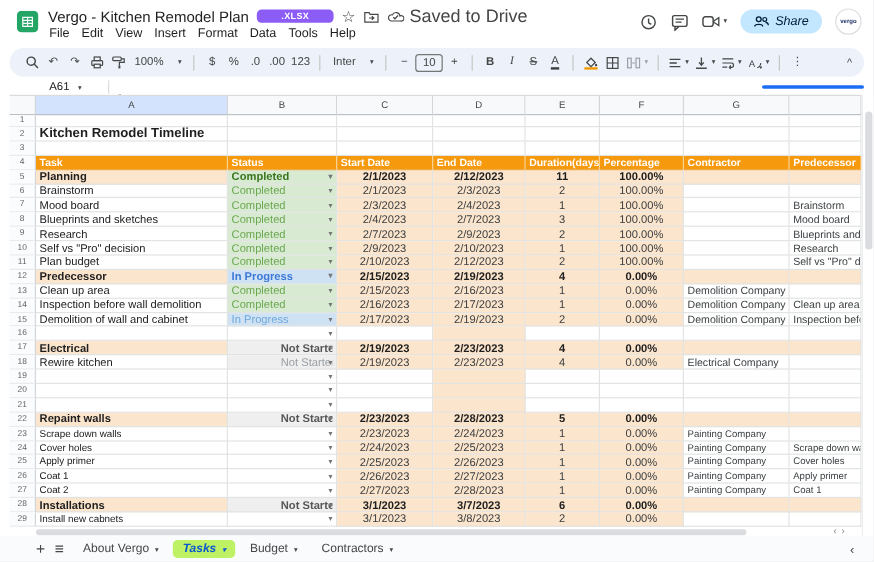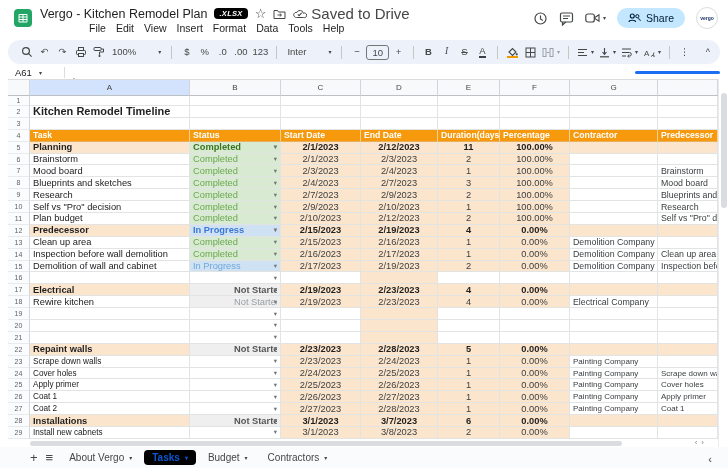--- a/index.html
+++ b/index.html
@@ -3,47 +3,47 @@
 <meta charset="utf-8">
 <style>
   html,body{margin:0;padding:0;background:#e8eaed;}
   *{box-sizing:border-box;font-family:"Liberation Sans",sans-serif;}
   .app{position:relative;width:728px;height:468px;background:#fff;overflow:hidden;}
 
   
   .sheets-logo{position:absolute;left:14px;top:9px;width:18px;height:18px;}
   .titlerow{position:absolute;left:40px;top:5px;height:17px;display:flex;align-items:center;gap:7px;}
   .doc-title{font-size:12.5px;color:#1f1f1f;white-space:nowrap;}
-  .xlsx-badge{background:#000000;color:#fff;font-size:7.5px;font-weight:700;padding:2px 5px;border-radius:4px;letter-spacing:.3px;line-height:1;font-style:italic;}
+  .xlsx-badge{background:#8b5cf6;color:#fff;font-size:7.5px;font-weight:700;padding:2px 20px;border-radius:4px;letter-spacing:.3px;line-height:1;}
   .tb-ico{color:#444746;font-size:13px;line-height:1;display:flex;align-items:center;}
   .saved{display:flex;align-items:center;gap:4px;color:#444746;font-size:15px;}
-  .menubar{position:absolute;left:36px;top:21px;display:flex;font-size:10.5px;color:#1f1f1f;margin-left:48px;}
+  .menubar{position:absolute;left:36px;top:21px;display:flex;font-size:10.5px;color:#1f1f1f;}
   .menubar span{padding:1px 5px;border-radius:6px;cursor:default;}
   .topright{position:absolute;right:10px;top:7px;display:flex;align-items:center;gap:11px;}
-  .share-btn{display:flex;align-items:center;gap:5px;background:#c2e7ff;color:#001d35;font-size:10.5px;font-weight:500;border-radius:11px;padding:4px 11px;}
+  .share-btn{display:flex;align-items:center;gap:5px;background:#c2e7ff;color:#001d35;font-size:10.5px;font-weight:500;border-radius:11px;padding:4px 11px;font-style:italic;}
   .avatar{width:22px;height:22px;border-radius:50%;border:1px solid #dadce0;background:#fff;display:flex;align-items:center;justify-content:center;font-size:5px;font-weight:700;color:#1a2f66;letter-spacing:0;}
   .caret-s{font-size:6px;color:#444746;margin-left:2px;}
 
   
   .toolbar{position:absolute;left:8px;right:8px;top:40px;height:24px;background:#edf2fa;border-radius:12px;display:flex;align-items:center;padding:0 10px;gap:1px;color:#444746;font-size:9.5px;}
   .ti{min-width:17px;text-align:center;display:flex;align-items:center;justify-content:center;gap:1px;line-height:1;padding:0 2px;}
   .ti svg{display:block;}
   .tdiv{width:1px;height:13px;background:#c4c7c5;margin:0 5px;flex:0 0 auto;}
-  .zoom-dd,.font-dd{display:flex;align-items:center;gap:20px;padding:0 4px;}
+  .zoom-dd,.font-dd{display:flex;align-items:center;gap:10px;padding:0 4px;}
   .size-box{border:1px solid #747775;border-radius:3px;padding:0 5px;font-size:9.5px;height:15px;display:flex;align-items:center;}
   .bold-i{font-weight:700;}.ital-i{font-style:italic;font-family:"Liberation Serif",serif;}
   .strike-i{text-decoration:line-through;}
   .underbar{display:inline-block;border-bottom:2.5px solid #3c4043;padding-bottom:0px;line-height:1;}
   .underbar.amber{border-bottom-color:#f29900;}
   .dim{color:#9aa0a6;}
   .tb-collapse{margin-left:auto;font-size:9px;color:#444746;}
 
   
   .fbar{position:absolute;left:0;right:0;top:66px;height:13px;display:flex;align-items:center;}
-  .namebox{width:58px;padding-left:15px;display:flex;align-items:center;gap:5px;font-size:9.5px;color:#202124;}
+  .namebox{width:58px;padding-left:15px;display:flex;align-items:center;gap:5px;font-size:9.5px;color:#202124;margin-left:26px;}
   .fdiv{width:1px;height:11px;background:#dadce0;margin:0 6px;}
   .fx{font-style:italic;font-size:9.5px;color:#5f6368;font-family:"Liberation Serif",serif;margin-top:20px;}
   .blue-bar{position:absolute;right:8px;top:71px;width:85px;height:3px;background:#1b6ef3;border-radius:2px;}
 
   
   .grid{position:absolute;left:8px;top:79px;width:710px;background:#fff;}
   .colheads{display:flex;height:17px;border-top:1px solid #d9dbdf;}
   .chead{background:#f8f9fa;border-right:1px solid #d2d5d9;border-bottom:1px solid #bdc1c6;font-size:8px;color:#444746;display:flex;align-items:center;justify-content:center;}
   .chead.sel{background:#d3e3fd;}
   .w-gut{width:22px;flex:0 0 22px;}
@@ -93,21 +93,21 @@
   .vscroll{position:absolute;left:718px;top:79px;width:10px;height:368px;background:#fff;border-left:1px solid #e8eaed;}
   .vthumb{position:absolute;left:2px;top:14px;width:6px;height:115px;background:#dadce0;border-radius:3px;}
   .hscroll{position:absolute;left:8px;top:440px;width:710px;height:7px;background:#fff;}
   .hthumb{position:absolute;left:22px;top:1px;width:592px;height:5px;background:#dadce0;border-radius:3px;}
   .harrows{position:absolute;right:10px;top:-2px;font-size:8px;color:#80868b;letter-spacing:4px;}
 
   
   .tabbar{position:absolute;left:0;right:0;bottom:0;height:21px;background:#f9fbfd;display:flex;align-items:center;padding-left:30px;gap:8px;}
   .tb-btn{color:#444746;font-size:13px;line-height:1;}
   .tab{display:flex;align-items:center;gap:5px;font-size:10px;color:#444746;padding:2px 8px;border-radius:4px;}
-  .tab[data-active="true"]{background:#000000;color:#0b57d0;font-weight:700;}
+  .tab[data-active="true"]{background:#bef264;color:#0b57d0;font-weight:700;font-style:italic;}
   .tab .tcaret{font-size:6px;}
   .end-chevron{position:absolute;right:16px;bottom:3px;font-size:11px;color:#444746;}
 </style>
 </head>
 <body>
 
 <div class="app">
 
   <div class="sheets-logo">
     <svg width="18" height="18">

